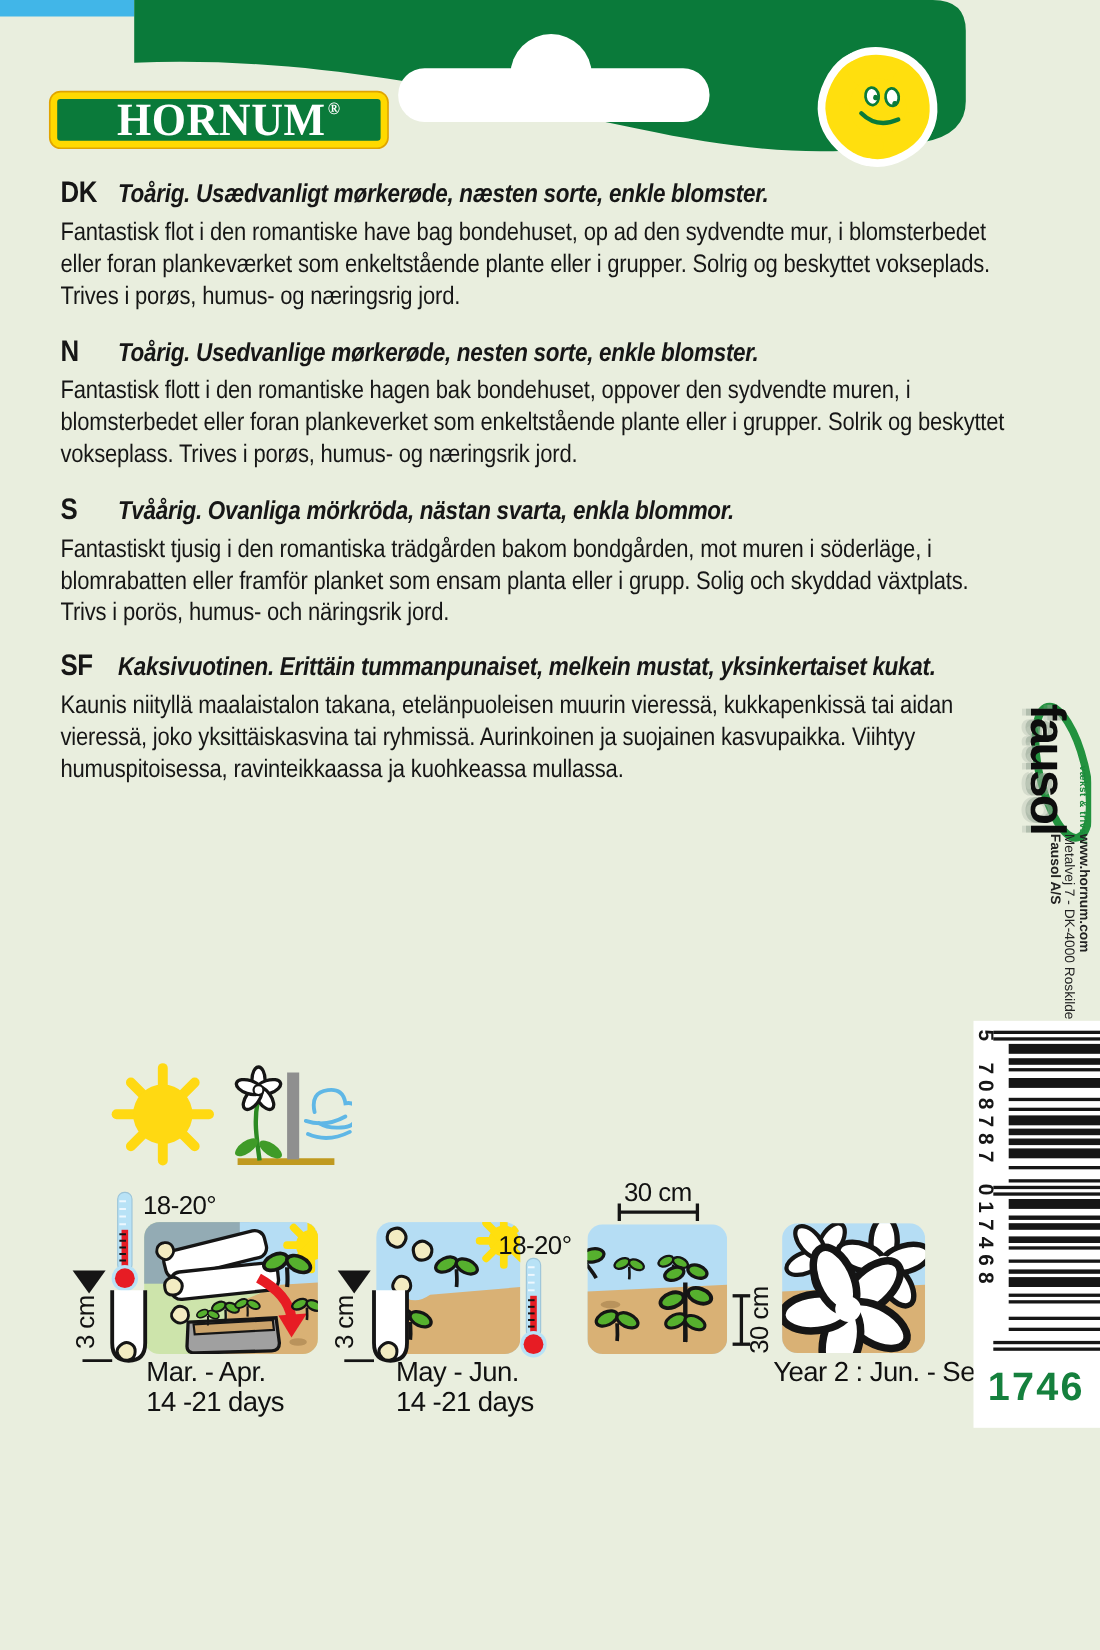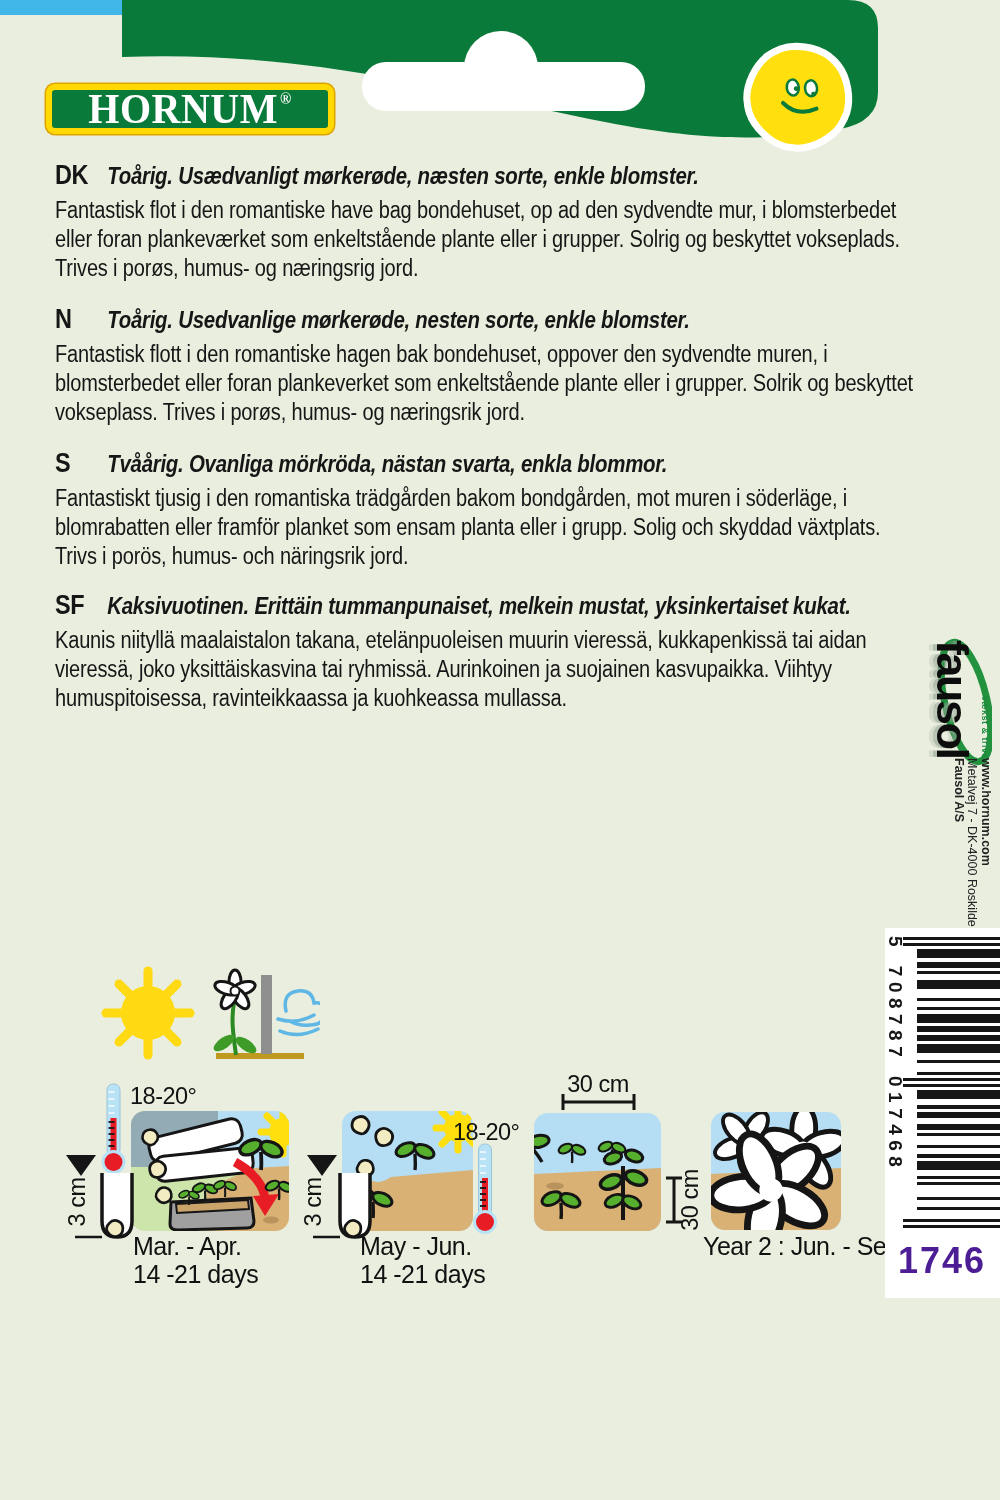--- a/index.html
+++ b/index.html
@@ -4,21 +4,21 @@
 <style>
   html,body{margin:0;padding:0;}
   body{font-family:"Liberation Sans",sans-serif;}
   .page{position:relative;width:1000px;height:1500px;background:#e9eede;overflow:hidden;}
 
   .blue-strip{position:absolute;left:0;top:0;width:122px;height:15px;background:#41b6e8;}
   .header-svg{position:absolute;left:0;top:0;}
 
   .hornum-logo{position:absolute;left:46px;top:84px;width:276px;height:38px;background:#0a7a3a;
     border:6px solid #ffd900;border-radius:9px;display:flex;align-items:center;justify-content:center;
-    box-shadow:0 0 0 1.5px #e0a400;}
+    box-shadow:0 0 0 1.5px #e0a400;padding-left:18px;}
   .hornum-logo .word{font-family:"Liberation Serif",serif;font-weight:bold;color:#fff;font-size:40px;
     letter-spacing:.5px;line-height:1;transform:scaleY(1.05);}
   .hornum-logo sup{font-size:15px;vertical-align:18px;margin-left:2px;}
 
   .section{position:absolute;left:55px;width:990px;transform:scaleX(0.87);transform-origin:0 0;color:#161616;}
   .sec-head{display:flex;align-items:baseline;}
   .sec-code{width:60px;font-weight:bold;font-size:27px;letter-spacing:-.5px;}
   .sec-title{font-weight:bold;font-style:italic;font-size:23.5px;letter-spacing:-.3px;}
   .sec-body{margin:5px 0 0;font-size:23px;line-height:29px;letter-spacing:-.2px;}
 
@@ -30,21 +30,21 @@
   .fausol-tagline{position:absolute;left:58px;top:2px;font-size:9px;font-weight:bold;color:#1c8a3c;letter-spacing:.5px;}
   .addr-block{left:992px;top:758px;width:172px;height:42px;font-size:12.5px;line-height:13.5px;color:#222;}
   .addr-name,.addr-web{font-weight:bold;}
 
   .barcode-bg{position:absolute;left:885px;top:928px;width:115px;height:370px;background:#fff;}
   .bc-bars{position:absolute;left:903px;top:937px;width:97px;height:291px;}
   .bc-bar{position:absolute;left:14px;right:0;background:#161616;}
   .bc-bar.guard{left:0;}
   .ean{left:906px;top:936px;width:292px;height:18px;font-size:19px;font-weight:bold;color:#161616;
     letter-spacing:5.5px;word-spacing:3px;white-space:nowrap;}
-  .item-no{position:absolute;left:898px;top:1240px;font-size:36px;font-weight:bold;color:#4c1d95;letter-spacing:2px;}
+  .item-no{position:absolute;left:898px;top:1240px;font-size:36px;font-weight:bold;color:#15803d;letter-spacing:2px;}
 
   .icons-svg{position:absolute;left:90px;top:963px;}
   .sowing-svg{position:absolute;left:55px;top:1070px;}
   .sow-label{font-size:25px;fill:#111;letter-spacing:-.5px;}
   .sow-small{font-size:23.5px;fill:#111;letter-spacing:-.5px;}
 </style>
 </head>
 <body>
 
 <div class="page">

